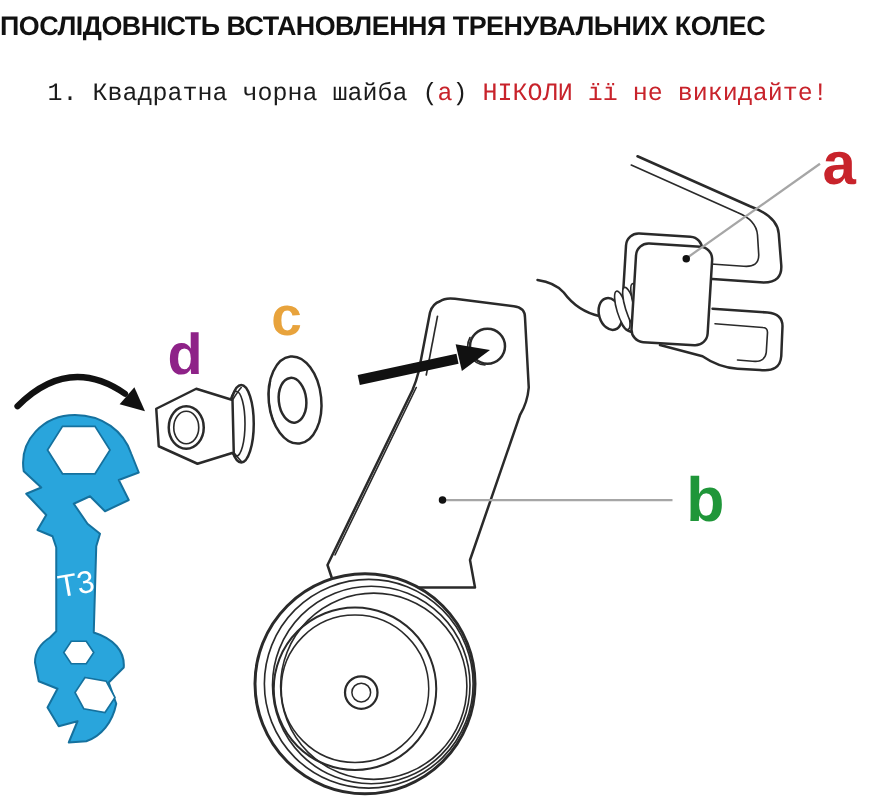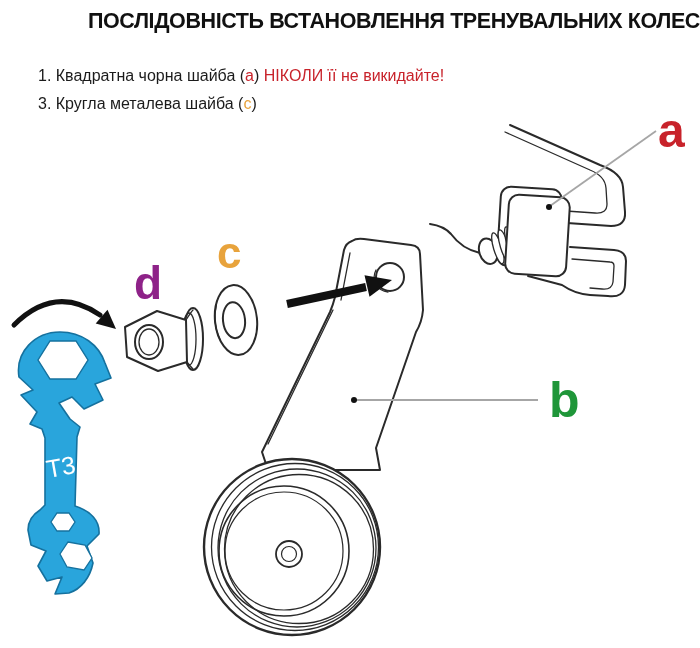--- a/index.html
+++ b/index.html
@@ -1,21 +1,21 @@
 <!DOCTYPE html>
 <html><head>
 <meta charset="utf-8">
 <style>
   html,body{margin:0;padding:0;background:#fff;}
   .page{position:relative;width:700px;height:648px;background:#fff;overflow:hidden;
         font-family:"Liberation Sans",sans-serif;color:#1b1b1b;}
-  .title{position:absolute;top:9px;left:0;width:700px;text-align:right;
+  .title{position:absolute;top:9px;left:0;width:700px;text-align:left;
          font-size:21.5px;font-weight:bold;letter-spacing:-0.4px;color:#111;}
   .steps{position:absolute;top:62px;left:38px;}
-  .step{height:27.5px;line-height:27.5px;font-size:16px;white-space:pre;}
+  .step{height:27.5px;line-height:27.5px;font-size:20px;white-space:pre;font-family:Liberation Mono, monospace;}
   .step span{white-space:pre;}
   .lt-a{color:#c8232b;}
   .lt-b{color:#1f9639;}
   .lt-c{color:#e8a33c;}
   .lt-d{color:#8578c8;}
   .warn{color:#c8232b;}
   svg{position:absolute;left:0;top:0;}
   .ln{stroke:#2a2a2a;stroke-width:2;fill:none;stroke-linecap:round;stroke-linejoin:round;}
   .lnthin{stroke:#2a2a2a;stroke-width:1.3;fill:none;stroke-linecap:round;stroke-linejoin:round;}
   .wfill{fill:#ffffff;}
@@ -24,21 +24,20 @@
 </style>
 </head>
 <body>
 
 <div class="page">
 
   <div class="title">ПОСЛІДОВНІСТЬ ВСТАНОВЛЕННЯ ТРЕНУВАЛЬНИХ КОЛЕС</div>
 
   <div class="steps">
     <div class="step"><span>1. Квадратна чорна шайба (</span><span class="lt-a">a</span><span>) </span><span class="warn">НІКОЛИ її не викидайте!</span></div>
-    <div class="step"><span>3. Кругла металева шайба (</span><span class="lt-c">c</span><span>)</span></div>
   </div>
 
   <svg width="700" height="648" viewBox="0 0 700 648">
 
     <g>
       <path class="ln" d="M510,125 L600,165 Q622,173 623,187 L625,212 Q626,226 611,226 L567,223"></path>
       <path class="lnthin" d="M505,132 L590,170 Q605,176 606,188 L607,204 Q607,214 595,213 L566,211"></path>
       <path class="ln" d="M570,247 L614,250 Q626,251 626,261 L625,285 Q624,298 608,296 L590,295 Q575,294 562,285 L528,276"></path>
       <path class="lnthin" d="M572,259 L610,262 Q614,262 614,266 L613,282 Q612,290 602,289 L590,288"></path>
       <path class="ln" d="M430,224 Q444,226 451,234 Q462,249 480,253 L505,257"></path>

